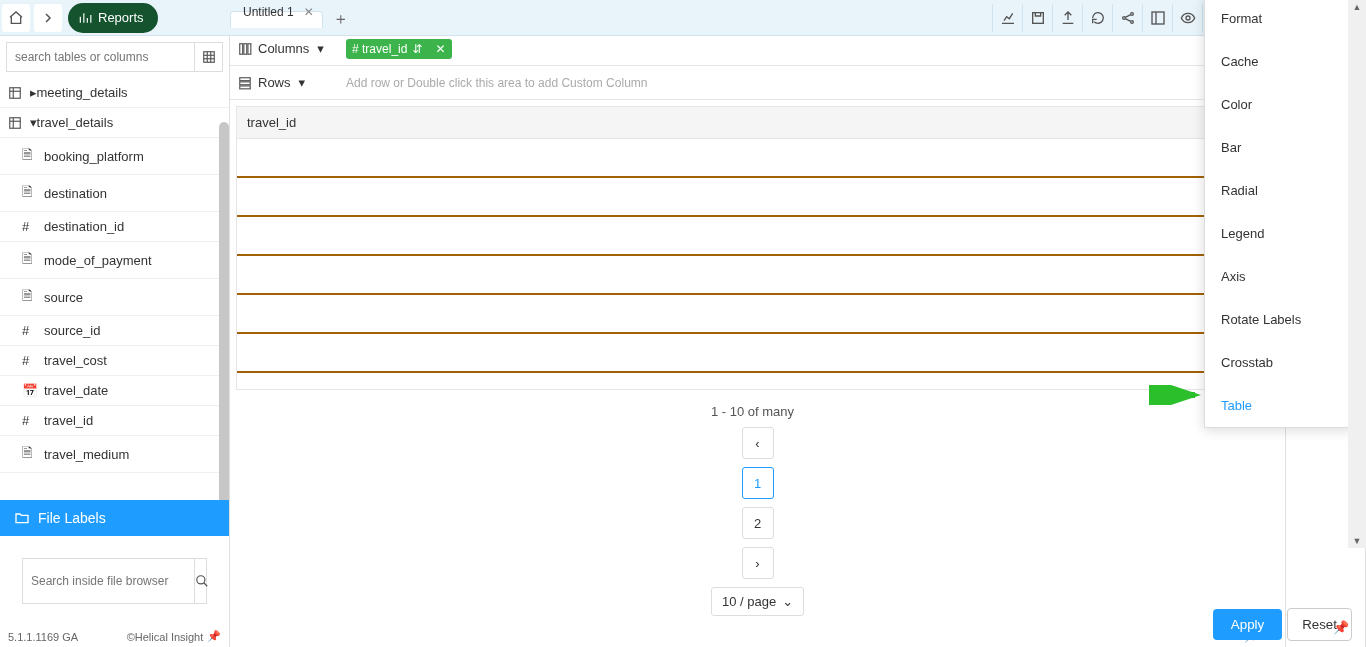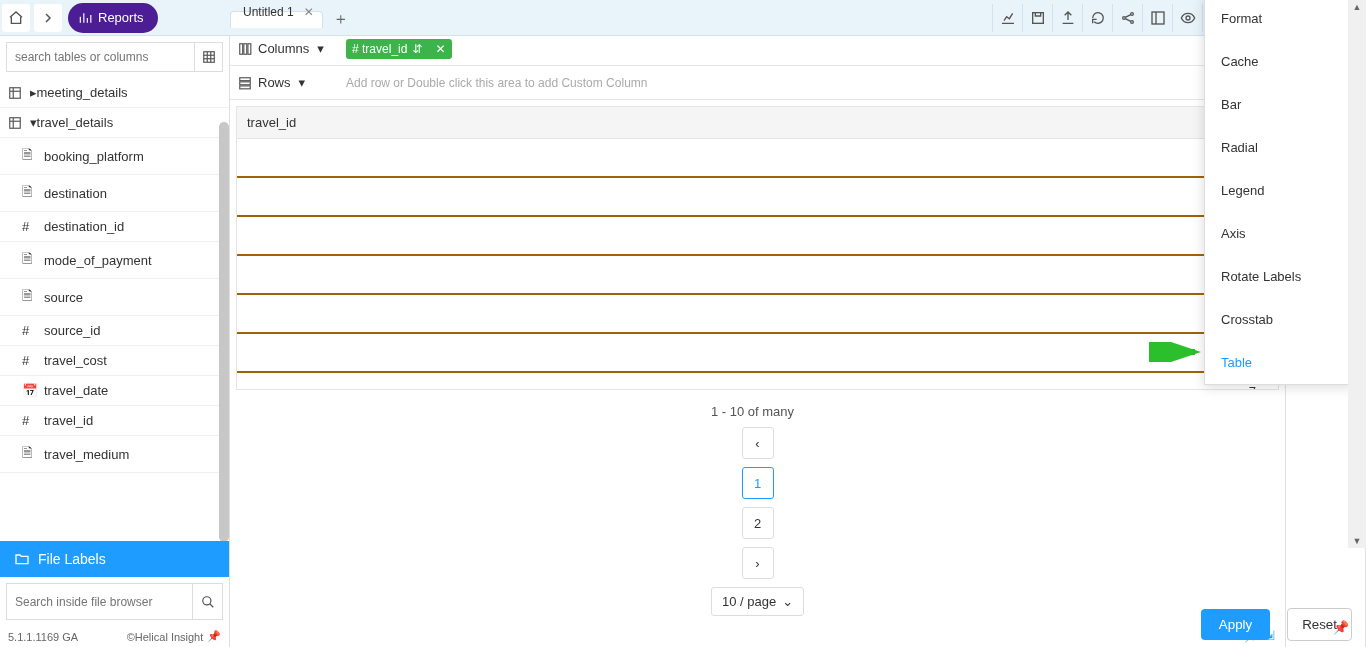--- a/index.html
+++ b/index.html
@@ -2,21 +2,21 @@
 <html><head>
 <meta charset="utf-8">
 <style>
 * { box-sizing: border-box; margin: 0; padding: 0; font-family: Arial, Helvetica, sans-serif; }
 body { background: #fff; font-size: 13px; color: #333; width: 1366px; height: 647px; overflow: hidden; position: relative; }
 
 
 .topbar { display: flex; align-items: center; height: 36px; background: #e8f3fa; border-bottom: 1px solid #d0e3ef; }
 .breadcrumb-wrap { display: flex; align-items: center; height: 36px; }
 .bc-btn { display: flex; align-items: center; justify-content: center; width: 28px; height: 28px; margin: 0 2px; background: #fff; border-radius: 3px; cursor: pointer; }
-.bc-reports { display: flex; align-items: center; padding: 0 14px 0 10px; height: 30px; background: #4c1d95; color: #fff; border-radius: 15px; margin-left: 4px; cursor: pointer; }
+.bc-reports { display: flex; align-items: center; padding: 0 14px 0 10px; height: 30px; background: #14532d; color: #fff; border-radius: 15px; margin-left: 4px; cursor: pointer; }
 .bc-reports svg { margin-right: 6px; }
 .topbar-spacer { flex: 1; }
 .toolbar { display: flex; align-items: center; margin-right: 8px; }
 .toolbar .tb-btn { display: flex; align-items: center; justify-content: center; width: 30px; height: 28px; border-left: 1px solid #d0e3ef; cursor: pointer; }
 .tab { display: flex; align-items: center; height: 16px; padding: 0 8px 16px 12px; background: #fff; border: 1px solid #d0e3ef; border-bottom: none; border-radius: 4px 4px 0 0; margin-right: 6px; font-size: 12px; cursor: pointer; }
 .tab .close { margin-left: 10px; font-size: 12px; color: #888; }
 .add-tab { width: 24px; height: 24px; display: flex; align-items: center; justify-content: center; cursor: pointer; color: #666; font-size: 16px; }
 
 
 .main { display: flex; height: calc(647px - 36px); }
@@ -28,21 +28,21 @@
 .grid-icon { width: 28px; display:flex;align-items:center;justify-content:center;border-left:1px solid #ddd;height:100%; }
 .tree { flex: 1; overflow: auto; position: relative; }
 .tree-item { display: flex; align-items: center; padding: 7px 8px; border-bottom: 1px solid #f0f0f0; font-size: 13px; cursor: pointer; }
 .tree-item.header { font-weight: normal; }
 .tree-item.sub { padding-left: 22px; }
 .tree-icon { width: 16px; margin-right: 6px; display:flex; }
 .scroll-thumb { position: absolute; right: 0; top: 44px; width: 10px; height: 420px; background: #c7c7c7; border-radius: 5px; }
 
 .file-browser-btn { background: #1e9cff; color: #fff; display: flex; align-items: center; padding: 10px 14px; font-size: 14px; cursor: pointer; }
 .file-browser-btn svg { margin-right: 8px; }
-.file-search-row { display: flex; align-items: center; border: 1px solid #ddd; margin: 6px; height: 37px; }
+.file-search-row { display: flex; align-items: center; border: 1px solid #ddd; margin: 22px; height: 46px; }
 .file-search-row input { border: none; flex: 1; padding: 0 8px; outline: none; font-size: 12px; }
 .search-btn { width: 30px; display:flex;align-items:center;justify-content:center;border-left:1px solid #ddd;height:100%; }
 .footer { display: flex; align-items: center; justify-content: space-between; padding: 4px 8px; font-size: 11px; color: #666; }
 .footer .brand { display:flex;align-items:center;}
 
 
 .center { flex: 1; display: flex; flex-direction: column; border-right: 1px solid #e0e0e0; }
 .shelf { display: flex; align-items: center; height: 34px; border-bottom: 1px solid #e5e5e5; padding: 0 8px; font-size: 13px; }
 .shelf-label { display: flex; align-items: center; width: 100px; font-weight: normal; color: #333; }
 .shelf-label svg { margin-right: 6px; }
@@ -72,21 +72,21 @@
 .r-tab { padding: 10px 10px; font-size: 13px; border-bottom: 1px solid #eee; cursor:pointer; }
 .r-tab.active { color: #1e9cff; border-bottom: 2px solid #1e9cff; }
 .r-tab.alt { background: #f5f5f5; }
 
 
 .popup { position: absolute; top: -4px; right: 12px; width: 150px; background: #fff; border: 1px solid #ddd; box-shadow: 0 2px 12px rgba(0,0,0,0.15); z-index: 100; }
 .popup-item { padding: 14px 16px; font-size: 13px; cursor: pointer; }
 .popup-item.active { color: #1e9cff; }
 .popup-arrow { position:absolute; left:-56px; bottom: 22px; }
 
-.bottom-actions { position: absolute; bottom: 6px; right: 14px; display:flex; gap:17px; align-items:center; }
+.bottom-actions { position: absolute; bottom: 6px; right: 14px; display:flex; gap:5px; align-items:center; }
 .btn-primary { background: #1e9cff; color:#fff; border:none; padding: 8px 18px; border-radius:4px; cursor:pointer; }
 .btn-default { background: #fff; color:#333; border:1px solid #ccc; padding: 8px 14px; border-radius:4px; cursor:pointer; }
 
 .pin-corner { position: absolute; bottom: 6px; right: 2px; color:#555; }
 
 .popup-scroll-wrap { position:absolute; top:0; right:0; width:18px; height:548px; background:#f0f0f0; z-index:101;}
 .popup-scroll-wrap .arrow-up { width:18px;height:14px;display:flex;align-items:center;justify-content:center;font-size:9px;color:#666; }
 .popup-scroll-wrap .arrow-dn { width:18px;height:14px;display:flex;align-items:center;justify-content:center;font-size:9px;color:#666;position:absolute;bottom:0; }
 </style>
 </head>
@@ -394,20 +394,21 @@
     <div class="r-tab alt"><span>Font Size</span></div>
     <div class="r-tab"><span>Font Color</span></div>
     <div class="r-tab alt"><span>Alignment</span></div>
     <div class="r-tab"><span>Position</span></div>
   </div>
 </div>
 
 <div class="popup">
   <div class="popup-item"><span>Format</span></div>
   <div class="popup-item"><span>Cache</span></div>
+  <div class="popup-item"><span>Color</span></div>
   <div class="popup-item"><span>Bar</span></div>
   <div class="popup-item"><span>Radial</span></div>
   <div class="popup-item"><span>Legend</span></div>
   <div class="popup-item"><span>Axis</span></div>
   <div class="popup-item"><span>Rotate Labels</span></div>
   <div class="popup-item"><span>Crosstab</span></div>
   <div class="popup-item active"><span>Table</span></div>
   <svg class="popup-arrow" width="56" height="20">
       <defs>
         <marker id="ah" markerWidth="10" markerHeight="10" refX="8" refY="3" orient="auto">

